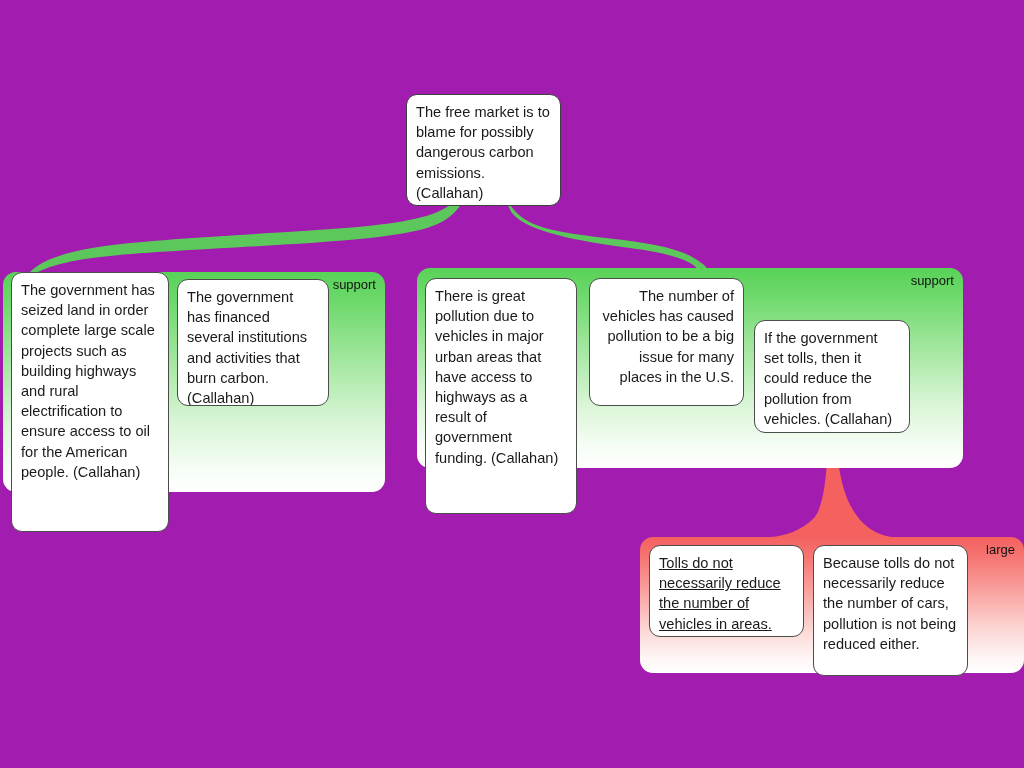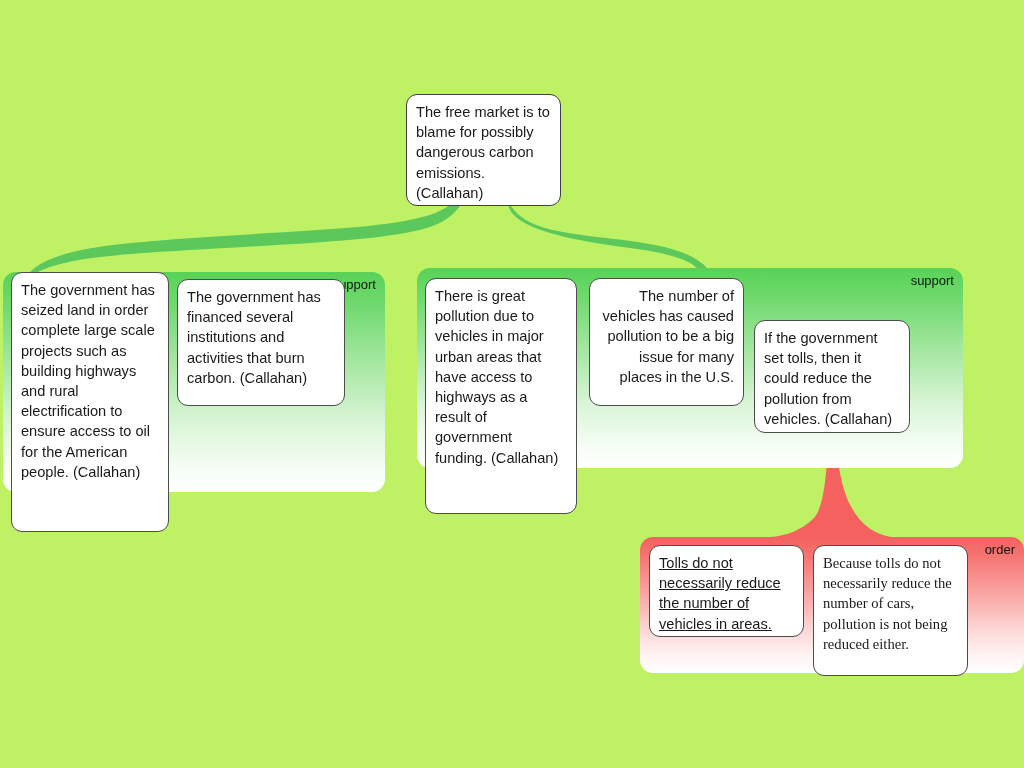--- a/index.html
+++ b/index.html
@@ -4,21 +4,21 @@
 <style>
   html, body {
     margin: 0;
     padding: 0;
     background: #000000;
   }
   #canvas {
     position: relative;
     width: 1024px;
     height: 768px;
-    background: #bef264;
+    background: #a21caf;
     overflow: hidden;
     font-family: "Liberation Sans", sans-serif;
   }
   
   #links {
     position: absolute;
     left: 0;
     top: 0;
     width: 1024px;
     height: 768px;
@@ -101,40 +101,40 @@
   <div class="card root" style="left:406px; top:94px; width:155px; height:112px;">
     <span>The free market is to blame for possibly dangerous carbon emissions. (Callahan)</span>
   </div>
 
   <div class="group support" style="left:3px; top:272px; width:382px; height:220px;">
     <span class="group-label">support</span>
   </div>
   <div class="card" style="left:11px; top:272px; width:158px; height:260px;">
     <span>The government has seized land in order complete large scale projects such as building highways and rural electrification to ensure access to oil for the American people. (Callahan)</span>
   </div>
-  <div class="card" style="left:177px; top:279px; width:168px; height:127px;">
+  <div class="card" style="left:177px; top:279px; width:152px; height:127px;">
     <span>The government has financed several institutions and activities that burn carbon. (Callahan)</span>
   </div>
 
   <div class="group support" style="left:417px; top:268px; width:546px; height:200px;">
     <span class="group-label">support</span>
   </div>
   <div class="card" style="left:425px; top:278px; width:152px; height:236px;">
     <span>There is great pollution due to vehicles in major urban areas that have access to highways as a result of government funding. (Callahan)</span>
   </div>
   <div class="card" style="left:589px; top:278px; width:155px; height:128px;text-align:right;">
     <span>The number of vehicles has caused pollution to be a big issue for many places in the U.S.</span>
   </div>
   <div class="card" style="left:754px; top:278px; width:156px; height:113px;margin-top:42px;">
     <span>If the government set tolls, then it could reduce the pollution from vehicles. (Callahan)</span>
   </div>
 
   <div class="group oppose" style="left:640px; top:537px; width:384px; height:136px;">
-    <span class="group-label">order</span>
+    <span class="group-label">large</span>
   </div>
   <div class="card" style="left:649px; top:545px; width:155px; height:92px;text-decoration:underline;">
     <span>Tolls do not necessarily reduce the number of vehicles in areas.</span>
   </div>
-  <div class="card" style="left:813px; top:545px; width:155px; height:131px;font-family:Liberation Serif, serif;">
+  <div class="card" style="left:813px; top:545px; width:155px; height:131px;">
     <span>Because tolls do not necessarily reduce the number of cars, pollution is not being reduced either.</span>
   </div>
 
 </div>
 
 </body></html>

